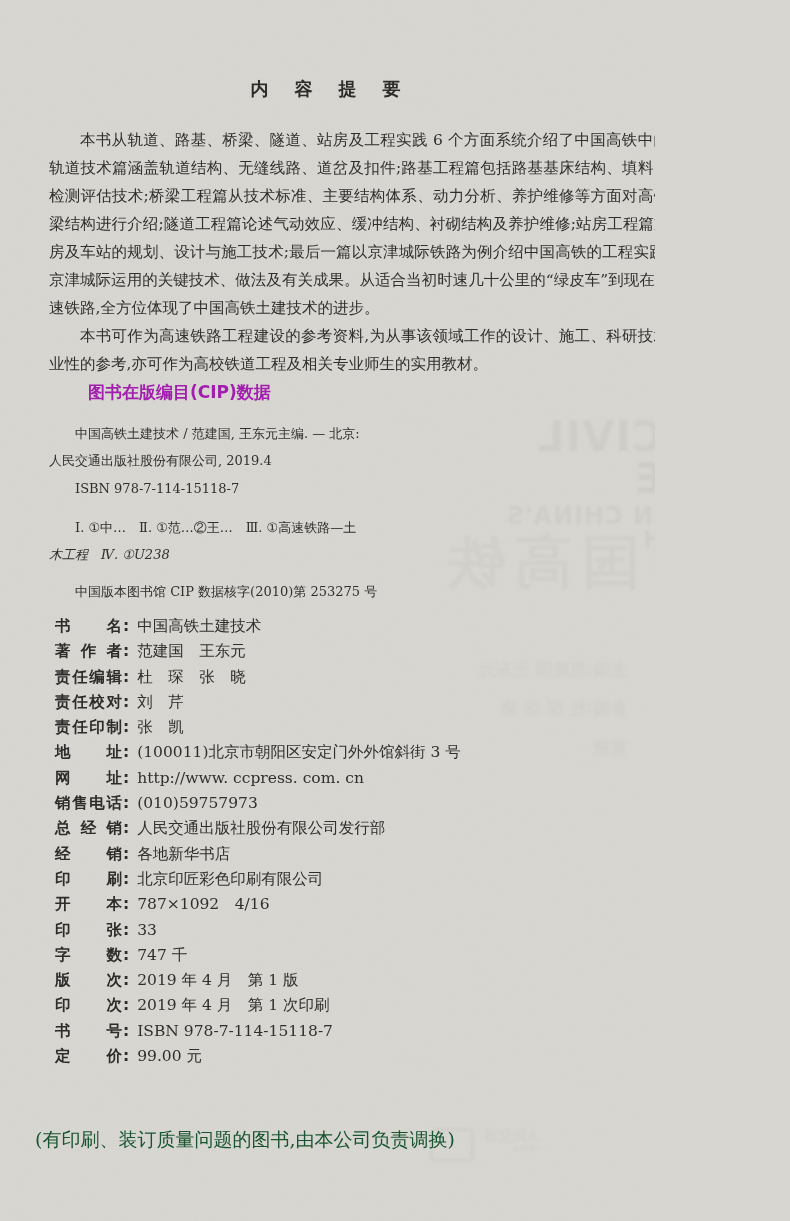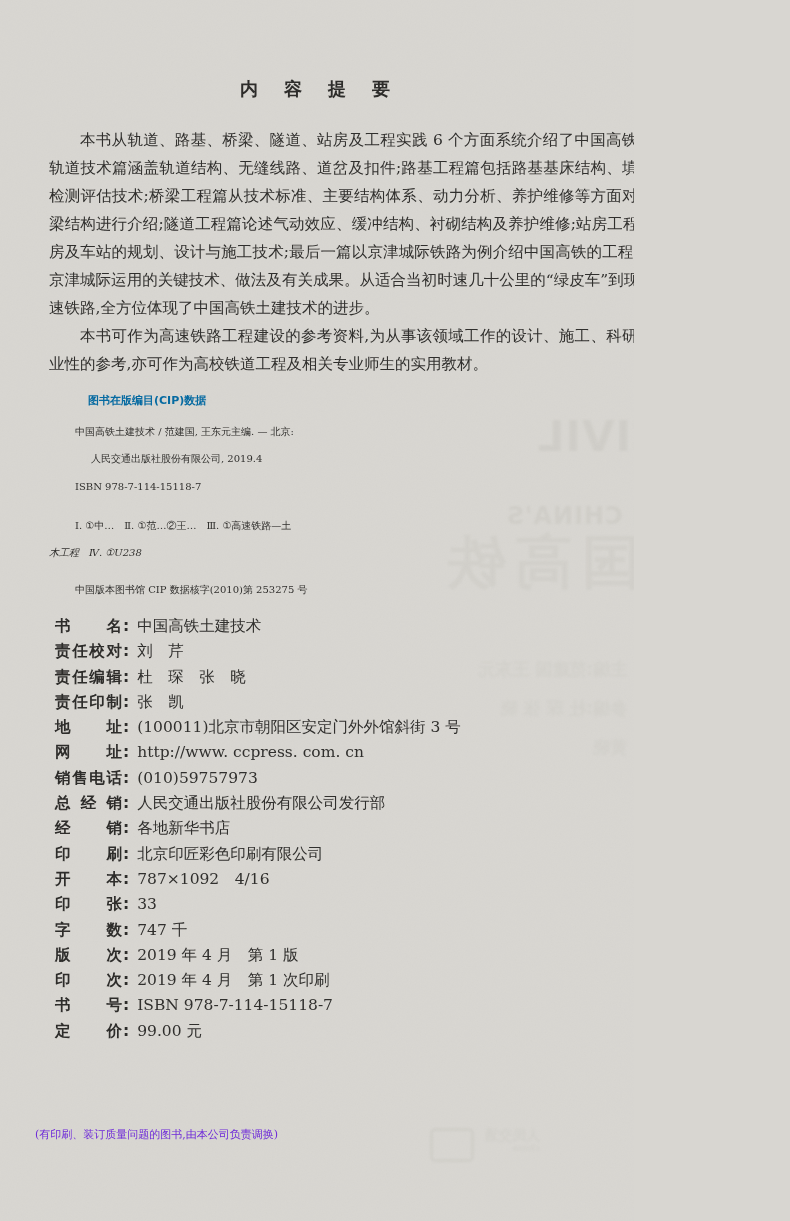--- a/index.html
+++ b/index.html
@@ -11,20 +11,21 @@
   .page{
     position:relative;
     width:634px;height:1221px;
     overflow:hidden;
     color:#2e2d2b;
     background:
       radial-gradient(ellipse at 70% 92%, rgba(250,250,247,0.9) 0%, rgba(250,250,247,0) 45%),
       radial-gradient(ellipse at 0% 0%, rgba(215,213,208,0.55) 0%, rgba(215,213,208,0) 40%),
       linear-gradient(135deg,#e5e3de 0%, #e9e7e2 45%, #edecе8 75%, #efeeea 100%),
       #e8e6e1;
+    padding-left: 21px;
   }
   .grain{position:absolute;inset:0;z-index:4;pointer-events:none;opacity:.55;}
   
   .ghost{position:absolute;z-index:1;color:#c8c6c0;transform:scaleX(-1);
          font-family:"DejaVu Sans",sans-serif;font-weight:bold;filter:blur(1.2px);}
   .ghost-en{left:493px;top:416px;width:170px;opacity:.5;text-align:left;line-height:1.0;}
   .ghost-en .l1{font-size:42px;letter-spacing:1px;}
   .ghost-en .l2{font-size:24px;margin-top:4px;letter-spacing:1px;}
   .ghost-cn{left:438px;top:524px;font-size:58px;letter-spacing:9px;opacity:.38;white-space:nowrap;}
   .ghost-credits{left:402px;top:650px;width:225px;opacity:.33;font-size:17px;line-height:39px;white-space:nowrap;}
@@ -40,26 +41,26 @@
     font-size:18px;letter-spacing:4px;color:#2b2a28;
   }
   .abstract{
     top:126px;left:49px;width:699px;
     font-size:15.5px;line-height:28px;text-align:justify;
     color:#2e2d2b;
   }
   .abstract p{margin:0;text-indent:2em;}
   .cip-heading{
     top:381px;left:88px;
-    font-family:"DejaVu Sans",sans-serif;font-weight:bold;font-size:11px;color:#0369a1;margin-top:12px;
+    font-family:"DejaVu Sans",sans-serif;font-weight:bold;font-size:17px;color:#a21caf;
   }
-  .cip-line{left:49px;font-size:10px;white-space:nowrap;text-align:center;}
+  .cip-line{left:49px;font-size:13px;white-space:nowrap;text-align:center;}
   .cip-indent{left:75px;}
   .cip-l1{top:425px;}
-  .cip-l2{top:452px;margin-left:42px;}
+  .cip-l2{top:452px;}
   .cip-l3{top:481px;}
   .cip-l4{top:519px;}
   .cip-l5{top:546px;font-style:italic;}
   .cip-l6{top:583px;}
   .colophon{
     top:614px;left:55px;width:700px;
     font-size:15.5px;
   }
   .colophon .row{height:25.3px;line-height:25.3px;white-space:nowrap;}
   .colophon .lbl{
@@ -67,21 +68,21 @@
     text-align:justify;text-align-last:justify;
     font-family:"DejaVu Sans",sans-serif;font-weight:bold;color:#2b2a28;
     vertical-align:baseline;
   }
   .colophon .colon{
     font-family:"DejaVu Sans",sans-serif;font-weight:bold;color:#2b2a28;
     margin:0 8px 0 1px;
   }
   .colophon .val{color:#2e2d2b;}
   .exchange-note{
-    top:1127px;left:35px;font-size:11px;white-space:nowrap;color:#6d28d9;
+    top:1127px;left:35px;font-size:19px;white-space:nowrap;color:#14532d;
   }
 </style>
 </head>
 <body>
 
 <div class="page">
 
   <div class="ghost ghost-en">
     <div class="l1">CIVIL E</div>
     <div class="l2">IN CHINA'S H</div>
@@ -110,22 +111,23 @@
   <div class="ink cip-heading">图书在版编目(CIP)数据</div>
   <div class="ink cip-line cip-indent cip-l1">中国高铁土建技术 / 范建国, 王东元主编. — 北京:</div>
   <div class="ink cip-line cip-l2">人民交通出版社股份有限公司, 2019.4</div>
   <div class="ink cip-line cip-indent cip-l3">ISBN 978-7-114-15118-7</div>
   <div class="ink cip-line cip-indent cip-l4">Ⅰ. ①中…　Ⅱ. ①范…②王…　Ⅲ. ①高速铁路—土</div>
   <div class="ink cip-line cip-l5">木工程　Ⅳ. ①U238</div>
   <div class="ink cip-line cip-indent cip-l6">中国版本图书馆 CIP 数据核字(2010)第 253275 号</div>
 
   <div class="ink colophon">
     <div class="row"><span class="lbl">书名</span><span class="colon">:</span><span class="val">中国高铁土建技术</span></div>
+    <div class="row"><span class="lbl">著作者</span><span class="colon">:</span><span class="val">范建国　王东元</span></div>
+    <div class="row"><span class="lbl">责任编辑</span><span class="colon">:</span><span class="val">杜　琛　张　晓</span></div>
     <div class="row"><span class="lbl">责任校对</span><span class="colon">:</span><span class="val">刘　芹</span></div>
-    <div class="row"><span class="lbl">责任编辑</span><span class="colon">:</span><span class="val">杜　琛　张　晓</span></div>
     <div class="row"><span class="lbl">责任印制</span><span class="colon">:</span><span class="val">张　凯</span></div>
     <div class="row"><span class="lbl">地址</span><span class="colon">:</span><span class="val">(100011)北京市朝阳区安定门外外馆斜街 3 号</span></div>
     <div class="row"><span class="lbl">网址</span><span class="colon">:</span><span class="val">http://www. ccpress. com. cn</span></div>
     <div class="row"><span class="lbl">销售电话</span><span class="colon">:</span><span class="val">(010)59757973</span></div>
     <div class="row"><span class="lbl">总经销</span><span class="colon">:</span><span class="val">人民交通出版社股份有限公司发行部</span></div>
     <div class="row"><span class="lbl">经销</span><span class="colon">:</span><span class="val">各地新华书店</span></div>
     <div class="row"><span class="lbl">印刷</span><span class="colon">:</span><span class="val">北京印匠彩色印刷有限公司</span></div>
     <div class="row"><span class="lbl">开本</span><span class="colon">:</span><span class="val">787×1092　4/16</span></div>
     <div class="row"><span class="lbl">印张</span><span class="colon">:</span><span class="val">33</span></div>
     <div class="row"><span class="lbl">字数</span><span class="colon">:</span><span class="val">747 千</span></div>

